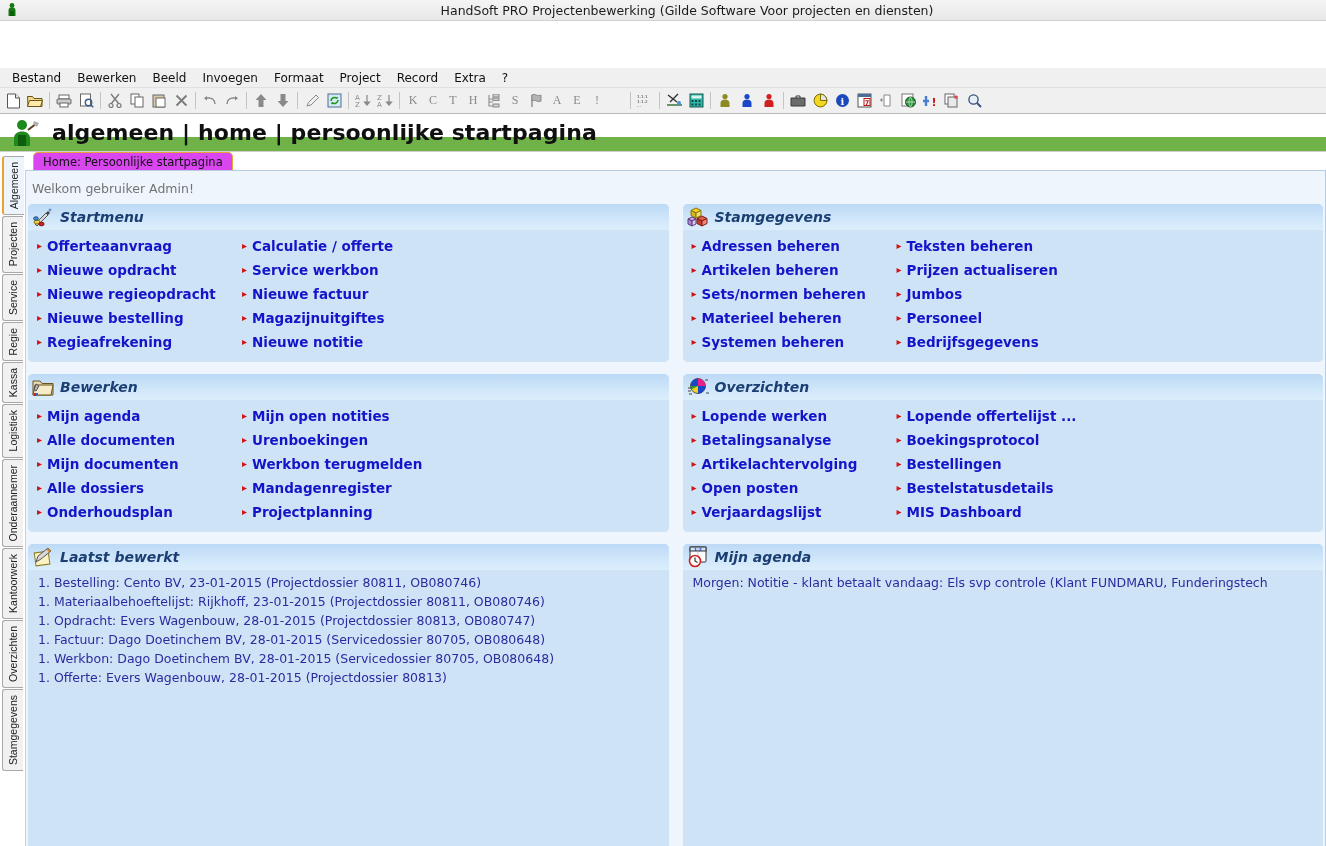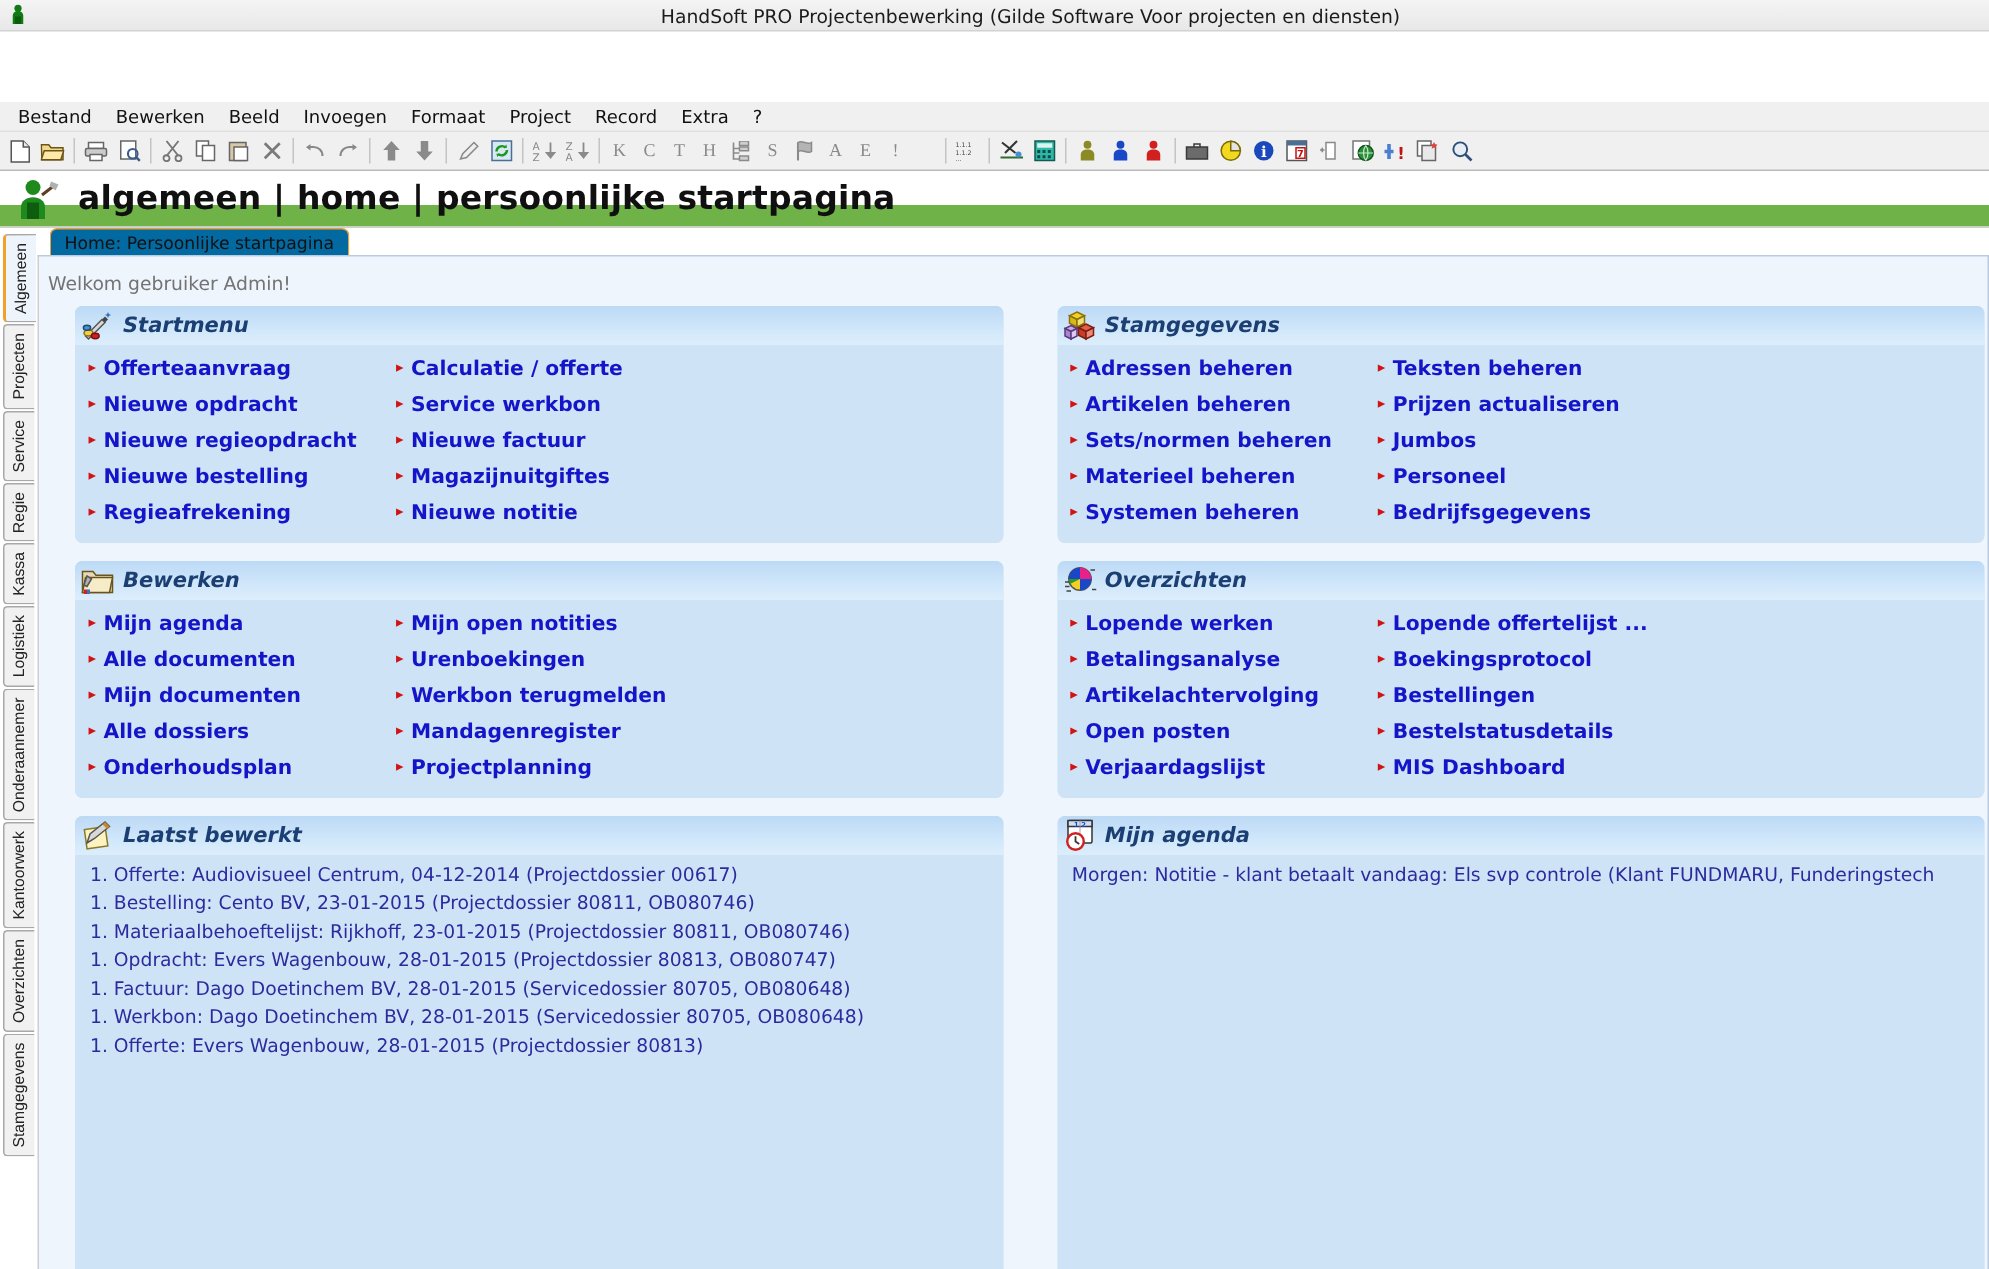--- a/index.html
+++ b/index.html
@@ -81,21 +81,21 @@
   .vtab span{
     writing-mode:vertical-rl;transform:rotate(180deg);
     white-space:nowrap;padding:5px 0;
   }
   .vtab.active{background:#eef4fb;border-left:2px solid #f0a030;}
   
   #content{flex:1;display:flex;flex-direction:column;min-width:0;}
   #tabstrip{height:18px;position:relative;background:#fff;}
   .doctab{
     position:absolute;left:8px;top:0;height:17px;
-    background:#0369a1;border:1px solid #e7a33a;border-bottom:none;
+    background:#d946ef;border:1px solid #e7a33a;border-bottom:none;
     border-radius:5px 5px 0 0;
     padding:0 9px;display:flex;align-items:center;
     font-size:11.5px;color:#111;
     font-family:"DejaVu Sans",sans-serif;
     transform:skewX(0deg);
   }
   #pane{
     flex:1;background:#eef5fd;border:1px solid #b9cbe0;border-left:1px solid #cfcfcf;
     margin:0;padding:0;display:flex;flex-direction:column;min-height:0;
     overflow:hidden;
@@ -104,21 +104,21 @@
     padding:10px 0 8px 6px;font-size:12.5px;color:#737373;
     font-family:"DejaVu Sans",sans-serif;
   }
   #grid{
     flex:1;display:flex;gap:14px;padding:0 2px 6px 2px;min-height:0;
   }
   .col{flex:1;display:flex;flex-direction:column;gap:12px;min-width:0;}
   
   .panel{
     background:#cfe3f7;border-radius:5px;overflow:hidden;
-    display:flex;flex-direction:column;min-width:0;margin-left:22px;
+    display:flex;flex-direction:column;min-width:0;
   }
   .panel .phead{
     height:26px;display:flex;align-items:center;
     background:linear-gradient(#bcd9f5 0%,#cfe6fa 55%,#dceefc 100%);
     padding-left:4px;flex:none;
   }
   .phead .picon{width:22px;height:22px;flex:none;margin-right:6px;}
   .phead .ptitle{
     font-size:14px;font-weight:bold;font-style:italic;color:#1b3f73;
     font-family:"DejaVu Sans",sans-serif;
@@ -608,21 +608,20 @@
               <span class="picon">
                 <svg width="22" height="22" viewBox="0 0 22 22">
                   <rect x="3" y="6" width="14" height="13" fill="#fdf3c0" stroke="#8a7a2a" transform="rotate(-8 10 12)"></rect>
                   <path d="M4 16l2-6 10-8 3 3-10 8z" fill="#d8d8d8" stroke="#555"></path>
                   <path d="M16 2l3 3-1.6 1.6-3-3z" fill="#c8892a"></path>
                 </svg>
               </span>
               <span class="ptitle">Laatst bewerkt</span>
             </div>
             <div class="listbody">
-              <div class="litem">1. Offerte: Audiovisueel Centrum, 04-12-2014 (Projectdossier 00617)</div>
               <div class="litem">1. Bestelling: Cento BV, 23-01-2015 (Projectdossier 80811, OB080746)</div>
               <div class="litem">1. Materiaalbehoeftelijst: Rijkhoff, 23-01-2015 (Projectdossier 80811, OB080746)</div>
               <div class="litem">1. Opdracht: Evers Wagenbouw, 28-01-2015 (Projectdossier 80813, OB080747)</div>
               <div class="litem">1. Factuur: Dago Doetinchem BV, 28-01-2015 (Servicedossier 80705, OB080648)</div>
               <div class="litem">1. Werkbon: Dago Doetinchem BV, 28-01-2015 (Servicedossier 80705, OB080648)</div>
               <div class="litem">1. Offerte: Evers Wagenbouw, 28-01-2015 (Projectdossier 80813)</div>
 
             </div>
           </div>
 

